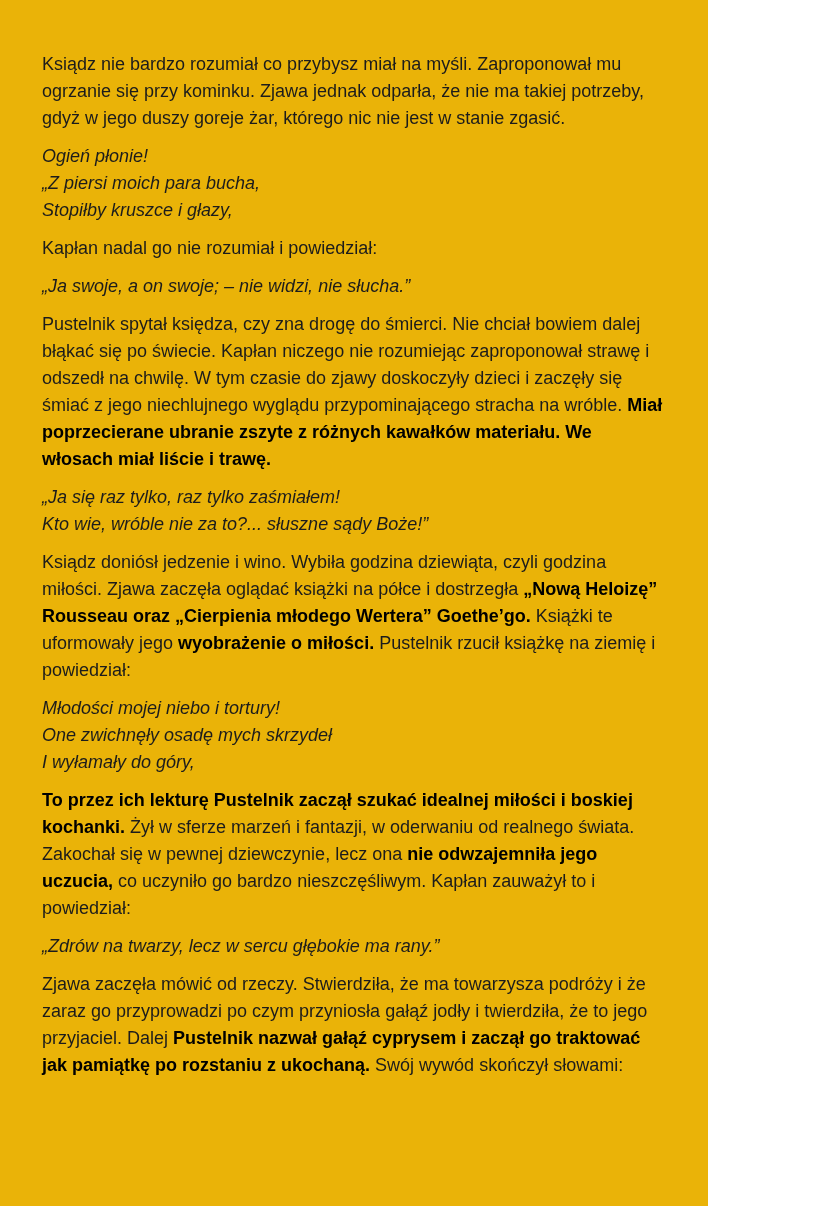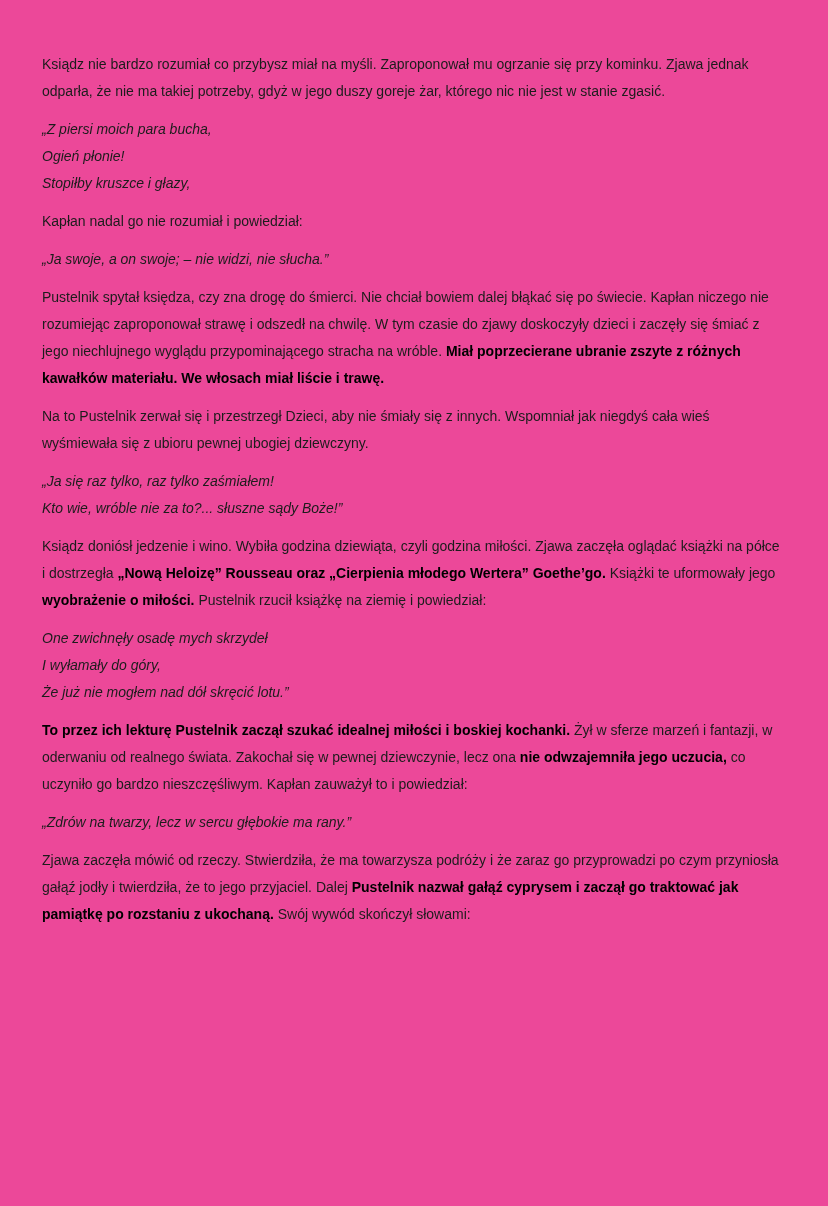--- a/index.html
+++ b/index.html
@@ -7,28 +7,28 @@
     padding: 0;
     background: #ffffff;
   }
   body {
     width: 828px;
     height: 1206px;
     overflow: hidden;
   }
   .page {
     box-sizing: border-box;
-    width: 828px;
+    width: 708px;
     height: 1206px;
     padding: 51px 42px 0 42px;
     font-family: "Liberation Sans", "DejaVu Sans", sans-serif;
-    font-size: 14px;
+    font-size: 18px;
     line-height: 27px;
     color: #1c1c1c;
-    background: #ec4899;
+    background: #eab308;
   }
   .block {
     margin: 0 0 11px 0;
   }
   .block:last-child {
     margin-bottom: 16px;
   }
   .seg {
     font-weight: 400;
   }
@@ -44,46 +44,45 @@
   }
 </style>
 </head>
 <body>
 
 <div class="page">
 
   <p class="block"><span class="seg">Ksiądz nie bardzo rozumiał co przybysz miał na myśli. Zaproponował mu ogrzanie się przy kominku. Zjawa jednak odparła, że nie ma takiej potrzeby, gdyż w jego duszy goreje żar, którego nic nie jest w stanie zgasić.</span></p>
 
   <div class="block verse">
+    <span class="line">Ogień płonie!</span>
     <span class="line">„Z piersi moich para bucha,</span>
-    <span class="line">Ogień płonie!</span>
     <span class="line">Stopiłby kruszce i głazy,</span>
   </div>
 
   <p class="block"><span class="seg">Kapłan nadal go nie rozumiał i powiedział:</span></p>
 
   <div class="block verse">
     <span class="line">„Ja swoje, a on swoje; – nie widzi, nie słucha.”</span>
   </div>
 
   <p class="block"><span class="seg">Pustelnik spytał księdza, czy zna drogę do śmierci. Nie chciał bowiem dalej błąkać się po świecie. Kapłan niczego nie rozumiejąc zaproponował strawę i odszedł na chwilę. W tym czasie do zjawy doskoczyły dzieci i zaczęły się śmiać z jego niechlujnego wyglądu przypominającego stracha na wróble. </span><span class="seg bold">Miał poprzecierane ubranie zszyte z różnych kawałków materiału. We włosach miał liście i trawę.</span></p>
 
-  <p class="block"><span class="seg">Na to Pustelnik zerwał się i przestrzegł Dzieci, aby nie śmiały się z innych. Wspomniał jak niegdyś cała wieś wyśmiewała się z ubioru pewnej ubogiej dziewczyny.</span></p>
 
   <div class="block verse">
     <span class="line">„Ja się raz tylko, raz tylko zaśmiałem!</span>
     <span class="line">Kto wie, wróble nie za to?... słuszne sądy Boże!”</span>
   </div>
 
   <p class="block"><span class="seg">Ksiądz doniósł jedzenie i wino. Wybiła godzina dziewiąta, czyli godzina miłości. Zjawa zaczęła oglądać książki na półce i dostrzegła </span><span class="seg bold">„Nową Heloizę” Rousseau oraz „Cierpienia młodego Wertera” Goethe’go.</span><span class="seg"> Książki te uformowały jego </span><span class="seg bold">wyobrażenie o miłości.</span><span class="seg"> Pustelnik rzucił książkę na ziemię i powiedział:</span></p>
 
   <div class="block verse">
+    <span class="line">Młodości mojej niebo i tortury!</span>
     <span class="line">One zwichnęły osadę mych skrzydeł</span>
     <span class="line">I wyłamały do góry,</span>
-    <span class="line">Że już nie mogłem nad dół skręcić lotu.”</span>
   </div>
 
   <p class="block"><span class="seg bold">To przez ich lekturę Pustelnik zaczął szukać idealnej miłości i boskiej kochanki.</span><span class="seg"> Żył w sferze marzeń i fantazji, w oderwaniu od realnego świata. Zakochał się w pewnej dziewczynie, lecz ona </span><span class="seg bold">nie odwzajemniła jego uczucia,</span><span class="seg"> co uczyniło go bardzo nieszczęśliwym. Kapłan zauważył to i powiedział:</span></p>
 
   <div class="block verse">
     <span class="line">„Zdrów na twarzy, lecz w sercu głębokie ma rany.”</span>
   </div>
 
   <p class="block"><span class="seg">Zjawa zaczęła mówić od rzeczy. Stwierdziła, że ma towarzysza podróży i że zaraz go przyprowadzi po czym przyniosła gałąź jodły i twierdziła, że to jego przyjaciel. Dalej </span><span class="seg bold">Pustelnik nazwał gałąź cyprysem i zaczął go traktować jak pamiątkę po rozstaniu z ukochaną.</span><span class="seg"> Swój wywód skończył słowami:</span></p>
 

